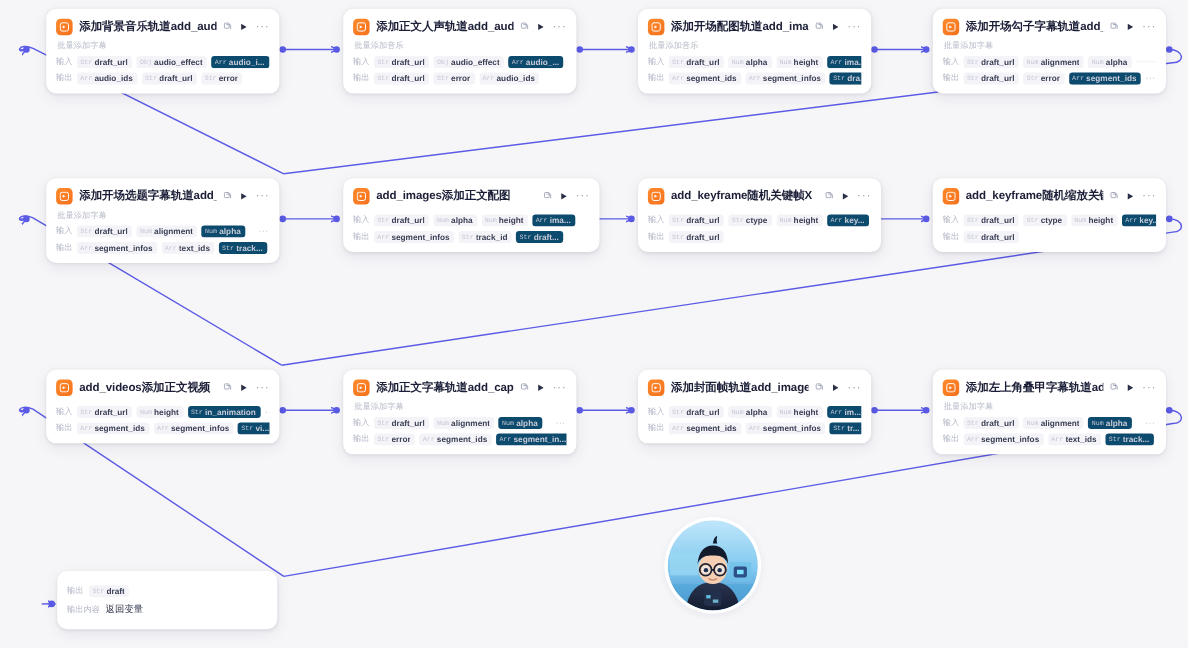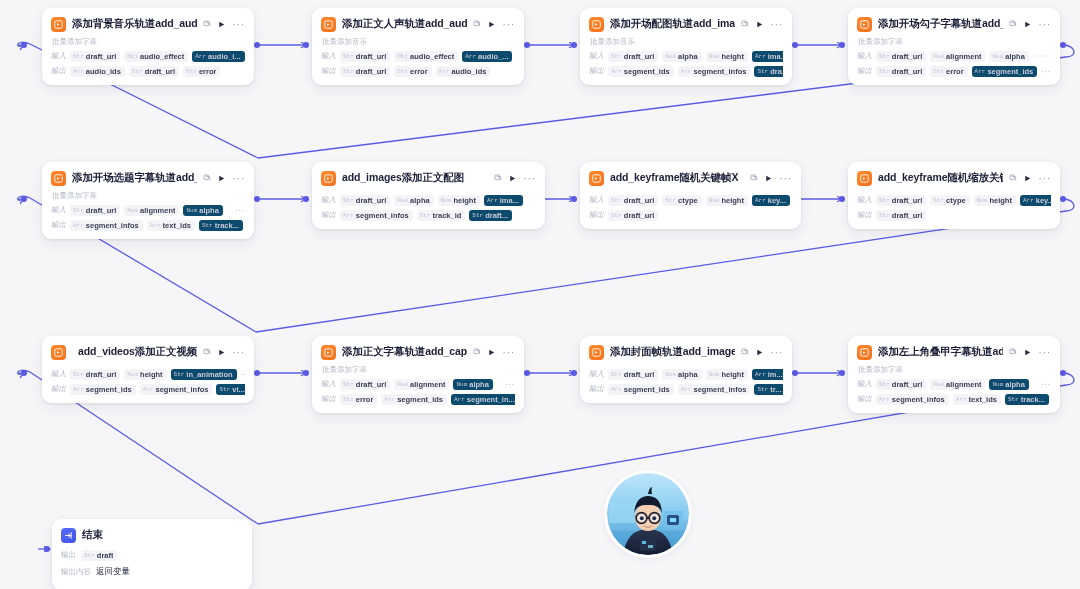--- a/index.html
+++ b/index.html
@@ -80,21 +80,20 @@
     gap: 4px;
     margin-top: 3px;
     height: 12px;
     overflow: hidden;
   }
   .port-label {
     font-size: 7.5px;
     color: #b0b4c4;
     flex: 0 0 auto;
     width: 15px;
-    font-style: italic;
   }
   .chip {
     display: flex;
     align-items: center;
     gap: 2px;
     background: #f4f4f8;
     border-radius: 3px;
     padding: 1px 4px 1px 3px;
     flex: 0 0 auto;
     max-width: 78px;
@@ -645,21 +644,21 @@
           </div>
         </div>
         <div class="port-row">
           <span class="port-label">输出</span>
           <div class="chip">
             <span class="chip-type">Str</span>
             <span class="chip-name">draft_url</span>
           </div>
         </div>
       </div>
-      <div class="node" style="left: 42px; top: 336px; width: 212px; text-align: right;">
+      <div class="node" style="left: 42px; top: 336px; width: 212px;">
         <div class="node-head">
           <div class="node-icon">
             <svg width="9" height="9" viewBox="0 0 12 12">
               <rect x="1" y="1" width="10" height="10" rx="2.4" fill="none" stroke="#fff" stroke-width="1.2"></rect>
               <path d="M4 4.2 L7.4 6 L4 7.8 Z" fill="#fff"></path>
             </svg>
           </div>
           <div class="node-title">add_videos添加正文视频</div>
           <span class="head-ic">
             <svg width="8" height="8" viewBox="0 0 12 12">
@@ -869,29 +868,20 @@
             <span class="chip-type">Arr</span>
             <span class="chip-name">text_ids</span>
           </div>
           <div class="chip faded">
             <span class="chip-type">Str</span>
             <span class="chip-name">track...</span>
           </div>
         </div>
       </div>
       <div class="node end" style="left: 52px; top: 519px; width: 200px; padding-bottom: 12px;">
-        <div class="node-head">
-          <div class="node-icon end-icon">
-            <svg width="9" height="9" viewBox="0 0 12 12">
-              <path d="M2 6h6.2M6.2 3.6 8.8 6 6.2 8.4" fill="none" stroke="#fff" stroke-width="1.3" stroke-linecap="round" stroke-linejoin="round"></path>
-              <path d="M9.6 2.2v7.6" stroke="#fff" stroke-width="1.3" stroke-linecap="round"></path>
-            </svg>
-          </div>
-          <div class="node-title">结束</div>
-        </div>
         <div class="end-row">
           <span class="end-label">输出</span>
           <div class="chip">
             <span class="chip-type">Str</span>
             <span class="chip-name">draft</span>
           </div>
         </div>
         <div class="end-row">
           <span class="end-label">输出内容</span>
           <span class="end-text">返回变量</span>

